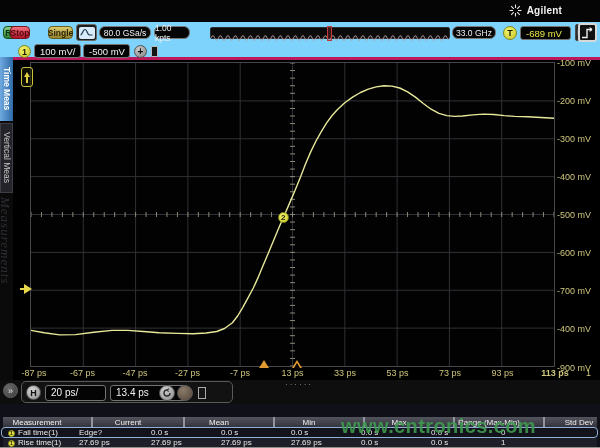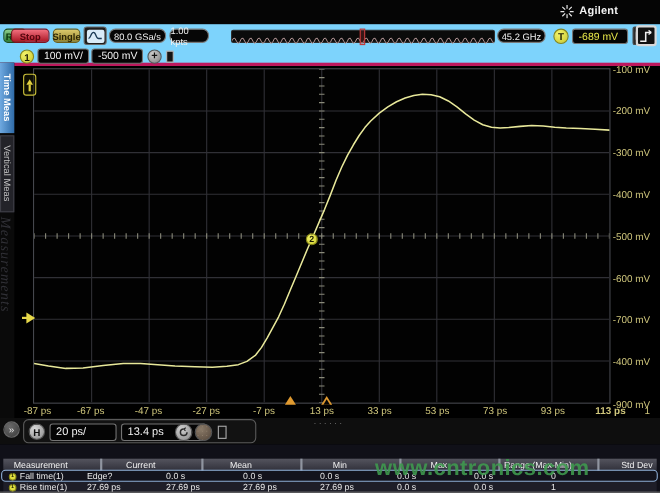--- a/index.html
+++ b/index.html
@@ -11,21 +11,21 @@
   }
   
   .top-strip { position:absolute; left:0; top:0; width:600px; height:22px; background:#050505; }
   .brand { position:absolute; right:38px; top:4px; display:flex; align-items:center; gap:5px; }
   .brand-name { color:#f2f2f2; font-size:10px; font-weight:bold; letter-spacing:.2px; }
   
   .toolbar { position:absolute; left:0; top:22px; width:600px; height:38px; background:#7dd3fc; border-bottom:3px solid #be185d; }
   .btn3d { position:absolute; height:13px; border-radius:4px; font-size:8.5px; font-weight:bold;
            display:flex; align-items:center; justify-content:center; top:4px; }
   .btn-run    { left:3px;  width:21px; background:linear-gradient(#8ed08e,#2d7a2d); color:#07330a; border:1px solid #1c4d1c; }
-  .btn-stop   { left:10px; width:35px; background:linear-gradient(#f2707e,#aa1624); color:#57060e; border:1px solid #7c1220; }
+  .btn-stop   { left:10px; width:20px; background:linear-gradient(#f2707e,#aa1624); color:#57060e; border:1px solid #7c1220; }
   .btn-single { left:48px; width:25px; background:linear-gradient(#dcca6c,#93832e); color:#2a2405; border:1px solid #6b5f1e; }
   .btn-auto { position:absolute; left:76px; top:2px; width:21px; height:17px; background:#1d1d1d; border:1px solid #6a6a6a; border-radius:3px;
               display:flex; align-items:center; justify-content:center; }
   .btn-auto-inner { width:16px; height:12px; background:#d9ebf8; border-radius:2px; display:flex; align-items:center; justify-content:center; }
   .pill { position:absolute; top:4px; height:13px; background:#060606; border:1px solid #7a7a7a; border-radius:6px;
           color:#f0f0f0; font-size:8.5px; display:flex; align-items:center; justify-content:center; }
   .pill-rate { left:99px;  width:52px; }
   .pill-mem  { left:154px; width:36px; }
   .pill-bw   { left:452px; width:44px; }
   .preview { position:absolute; left:210px; top:5px; width:240px; height:12px; background:#0b0b0b; border:1px solid #2e2e2e; border-radius:2px; }
@@ -163,21 +163,21 @@
     <div class="pill pill-rate">80.0 GSa/s</div>
     <div class="pill pill-mem">1.00 kpts</div>
 
     <div class="preview">
       <svg id="preview-svg" width="238" height="10" viewBox="0 0 238 10">
           <path d="M0,6 L1,4.07 L2.5,3.75 L4,6.54 L5.5,8.59 L7,7.06 L8.5,4.07 L10,3.75 L11.5,6.54 L13,8.59 L14.5,7.06 L16,4.07 L17.5,3.75 L19,6.54 L20.5,8.59 L22,7.06 L23.5,4.07 L25,3.75 L26.5,6.54 L28,8.59 L29.5,7.06 L31,4.07 L32.5,3.75 L34,6.54 L35.5,8.59 L37,7.06 L38.5,4.07 L40,3.75 L41.5,6.54 L43,8.59 L44.5,7.06 L46,4.07 L47.5,3.75 L49,6.54 L50.5,8.59 L52,7.06 L53.5,4.07 L55,3.75 L56.5,6.54 L58,8.59 L59.5,7.06 L61,4.07 L62.5,3.75 L64,6.54 L65.5,8.59 L67,7.06 L68.5,4.07 L70,3.75 L71.5,6.54 L73,8.59 L74.5,7.06 L76,4.07 L77.5,3.75 L79,6.54 L80.5,8.59 L82,7.06 L83.5,4.07 L85,3.75 L86.5,6.54 L88,8.59 L89.5,7.06 L91,4.07 L92.5,3.75 L94,6.54 L95.5,8.59 L97,7.06 L98.5,4.07 L100,3.75 L101.5,6.54 L103,8.59 L104.5,7.06 L106,4.07 L107.5,3.75 L109,6.54 L110.5,8.59 L112,7.06 L113.5,4.07 L115,3.75 L116.5,6.54 L118,8.59 L119.5,7.06 L121,4.07 L122.5,3.75 L124,6.54 L125.5,8.59 L127,7.06 L128.5,4.07 L130,3.75 L131.5,6.54 L133,8.59 L134.5,7.06 L136,4.07 L137.5,3.75 L139,6.54 L140.5,8.59 L142,7.06 L143.5,4.07 L145,3.75 L146.5,6.54 L148,8.59 L149.5,7.06 L151,4.07 L152.5,3.75 L154,6.54 L155.5,8.59 L157,7.06 L158.5,4.07 L160,3.75 L161.5,6.54 L163,8.59 L164.5,7.06 L166,4.07 L167.5,3.75 L169,6.54 L170.5,8.59 L172,7.06 L173.5,4.07 L175,3.75 L176.5,6.54 L178,8.59 L179.5,7.06 L181,4.07 L182.5,3.75 L184,6.54 L185.5,8.59 L187,7.06 L188.5,4.07 L190,3.75 L191.5,6.54 L193,8.59 L194.5,7.06 L196,4.07 L197.5,3.75 L199,6.54 L200.5,8.59 L202,7.06 L203.5,4.07 L205,3.75 L206.5,6.54 L208,8.59 L209.5,7.06 L211,4.07 L212.5,3.75 L214,6.54 L215.5,8.59 L217,7.06 L218.5,4.07 L220,3.75 L221.5,6.54 L223,8.59 L224.5,7.06 L226,4.07 L227.5,3.75 L229,6.54 L230.5,8.59 L232,7.06 L233.5,4.07 L235,3.75 L236.5,6.54 L238,8.59" fill="none" stroke="#b89a9a" stroke-width="0.9"></path>
         </svg>
       <div class="preview-marker"></div>
     </div>
 
-    <div class="pill pill-bw">45.2 GHz</div>
+    <div class="pill pill-bw">33.0 GHz</div>
     <div class="badge-circle badge-T">T</div>
     <div class="field field-trig">-689 mV</div>
     <div class="btn-mouse">
       <svg width="8" height="11" viewBox="0 0 8 11">
         <rect x="1" y="1" width="6" height="9" rx="2.5" fill="none" stroke="#6a6a6a"></rect>
           <line x1="4" y1="1" x2="4" y2="4" stroke="#6a6a6a"></line>
       </svg>
     </div>
     <div class="btn-trig-edge">
       <svg width="14" height="14" viewBox="0 0 14 14">

